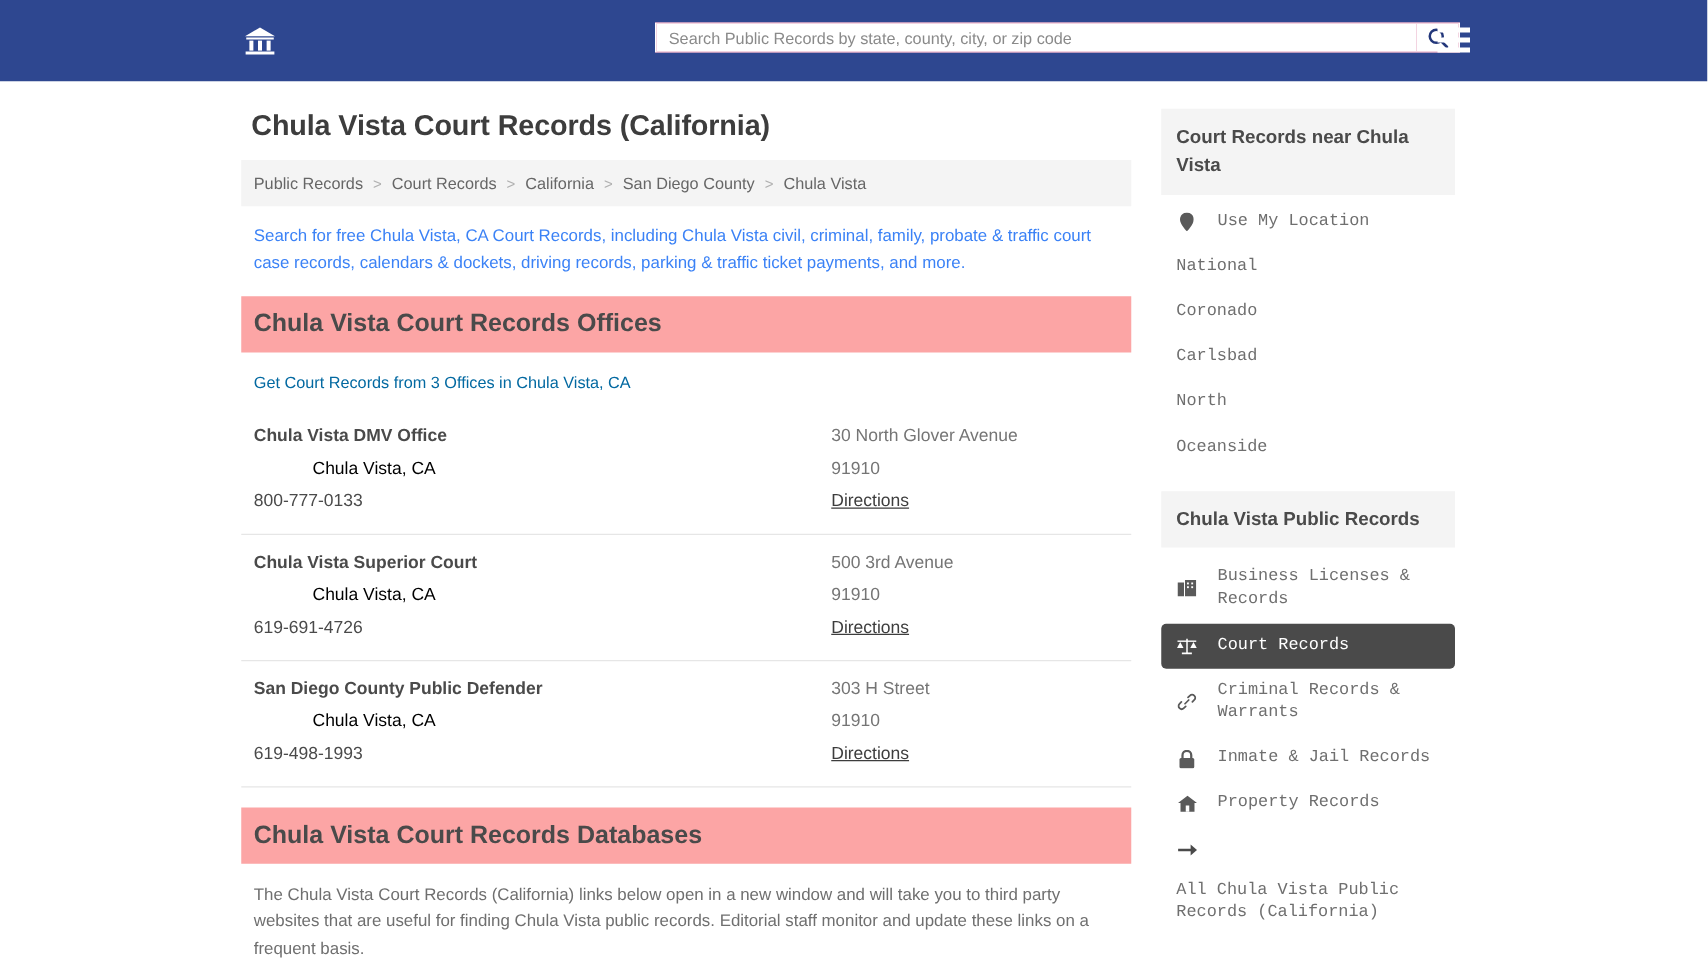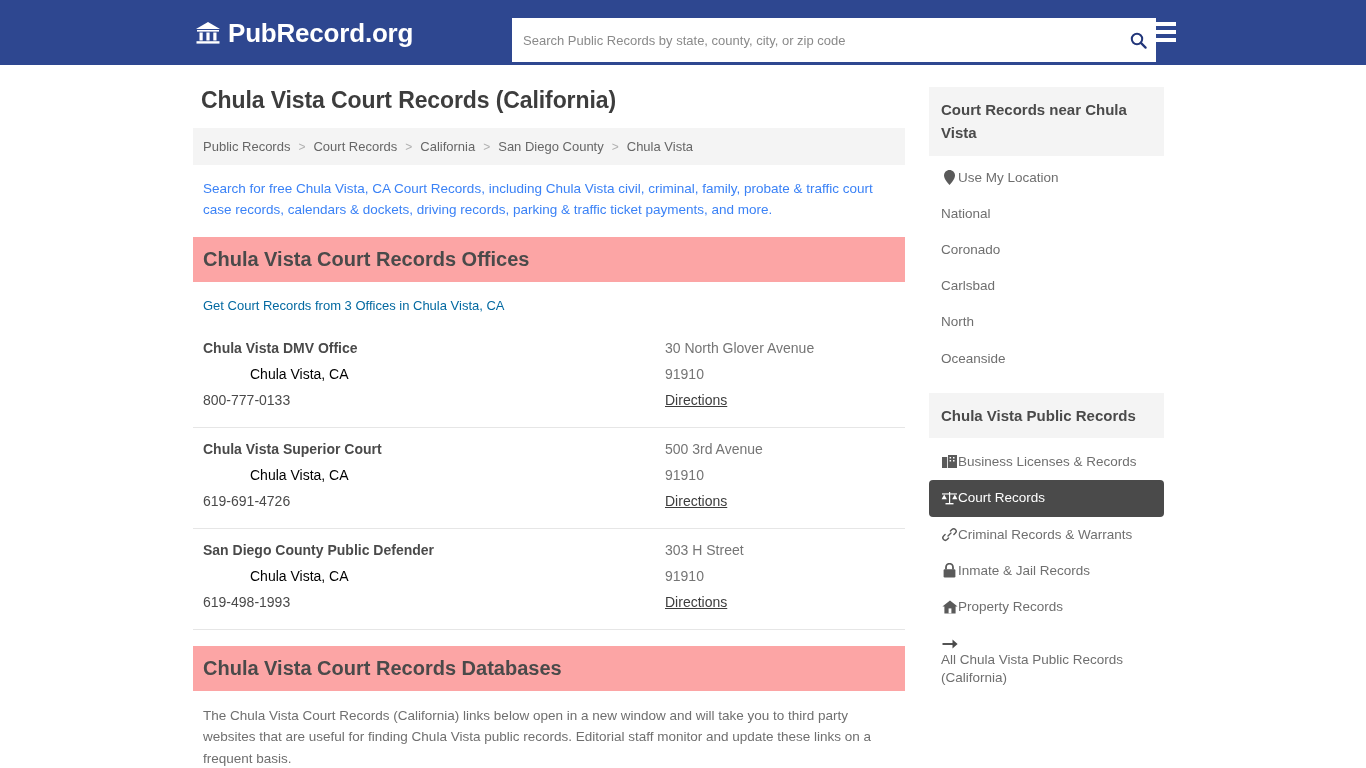--- a/index.html
+++ b/index.html
@@ -30,24 +30,24 @@
   .logo-text {
     color: #ffffff;
     font-size: 26px;
     font-weight: bold;
     letter-spacing: -0.2px;
     line-height: 1;
     white-space: nowrap;
   }
   .search-wrap {
     position: absolute;
-    left: 512px;
+    left: 524px;
     top: 18px;
     width: 644px;
-    height: 44px;
+    height: 24px;
     display: flex;
     background: #be185d;
     border: 1px solid #ffffff;
   }
   .search-input {
     flex: 1;
     border: none;
     outline: none;
     padding: 0 10px;
     font-size: 13px;
@@ -210,27 +210,28 @@
     padding: 11px 12px;
     font-size: 15px;
     font-weight: bold;
     color: #4a4a4a;
     line-height: 1.55;
   }
   .side-list { padding: 4px 0 0 0; }
   .side-item {
     display: flex;
     align-items: center;
-    gap: 0;
+    gap: 16px;
     padding: 9px 12px;
     font-size: 13.5px;
     color: #6f6f6f;
     cursor: pointer;
     border-radius: 4px;
     line-height: 1.35;
+    font-family: Liberation Mono, monospace;
   }
   .side-item .ic {
     width: 17px;
     display: inline-flex;
     align-items: center;
     justify-content: center;
     flex: 0 0 17px;
   }
   .side-item.active {
     background: #4a4a4a;
@@ -251,21 +252,20 @@
     <span class="logo-icon">
       <svg width="26" height="24" viewBox="0 0 26 24" aria-hidden="true">
         <polygon points="13,1 25,8 1,8" fill="#ffffff"></polygon>
         <rect x="2" y="9" width="22" height="1.6" fill="#ffffff"></rect>
         <rect x="4.5" y="11.5" width="3.2" height="8" fill="#ffffff"></rect>
         <rect x="11.4" y="11.5" width="3.2" height="8" fill="#ffffff"></rect>
         <rect x="18.3" y="11.5" width="3.2" height="8" fill="#ffffff"></rect>
         <rect x="1.5" y="20.2" width="23" height="2.4" fill="#ffffff"></rect>
       </svg>
     </span>
-    <span class="logo-text">PubRecord.org</span>
   </a>
 
   <div class="search-wrap">
     <input class="search-input" type="text" placeholder="Search Public Records by state, county, city, or zip code" style="">
     <button class="search-btn">
       <span>
         <svg width="17" height="17" viewBox="0 0 17 17" aria-hidden="true">
           <circle cx="7" cy="7" r="5.2" fill="none" stroke="#22367a" stroke-width="2"></circle>
           <line x1="10.9" y1="10.9" x2="15.6" y2="15.6" stroke="#22367a" stroke-width="2.2" stroke-linecap="round"></line>
         </svg>

